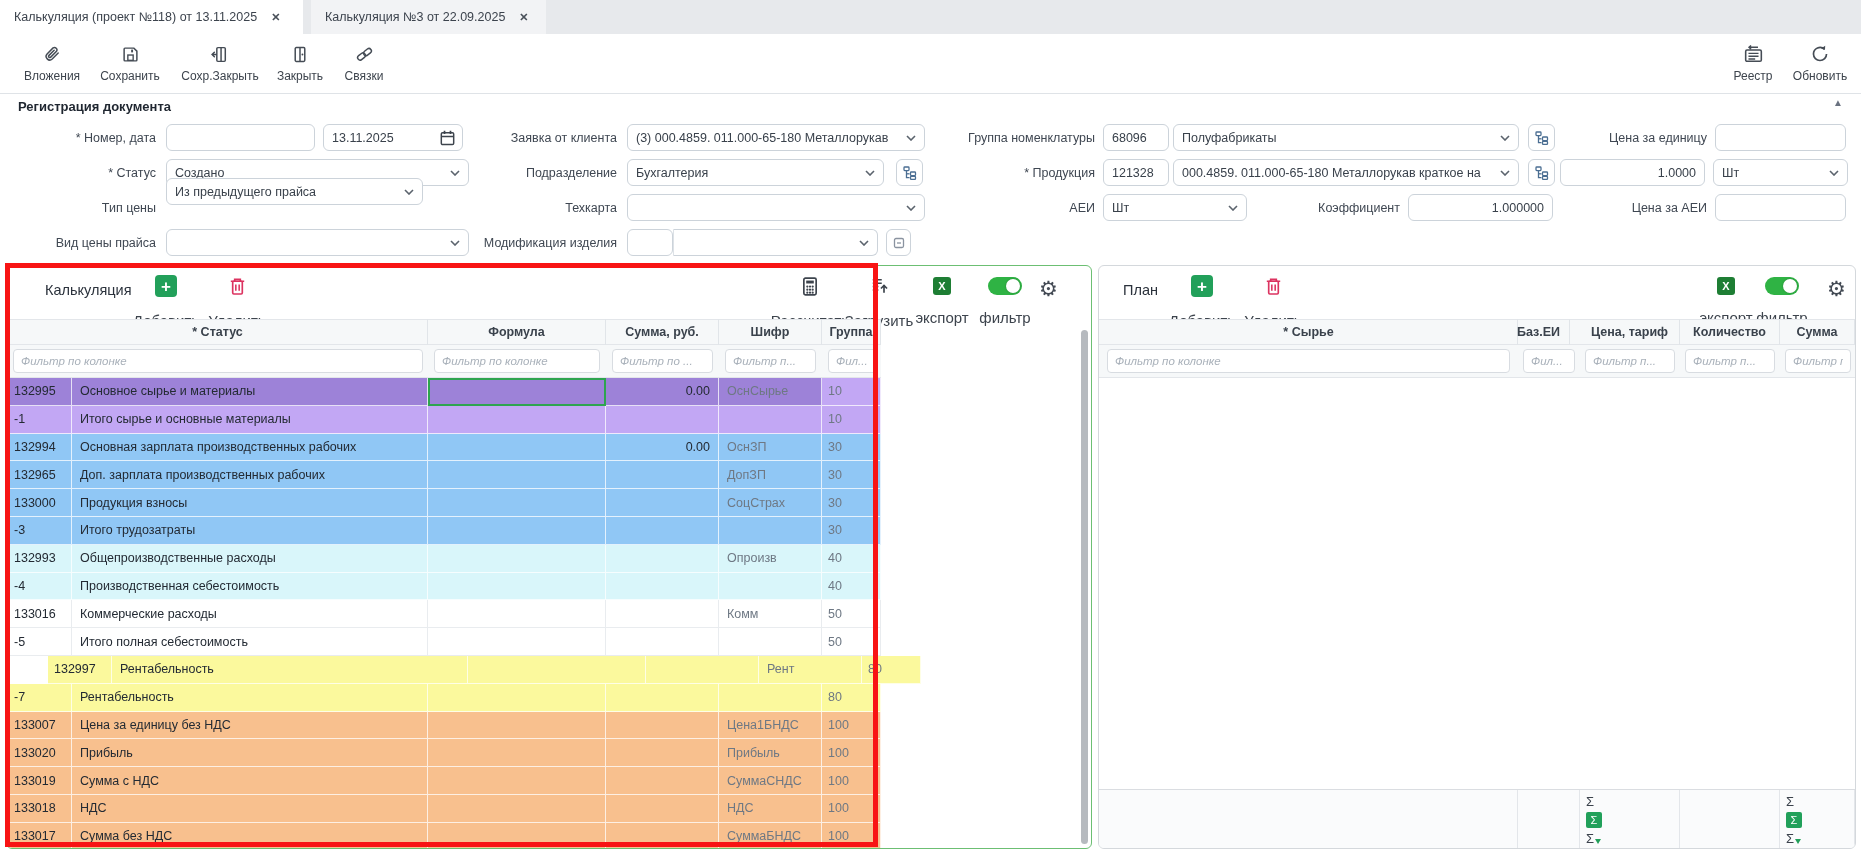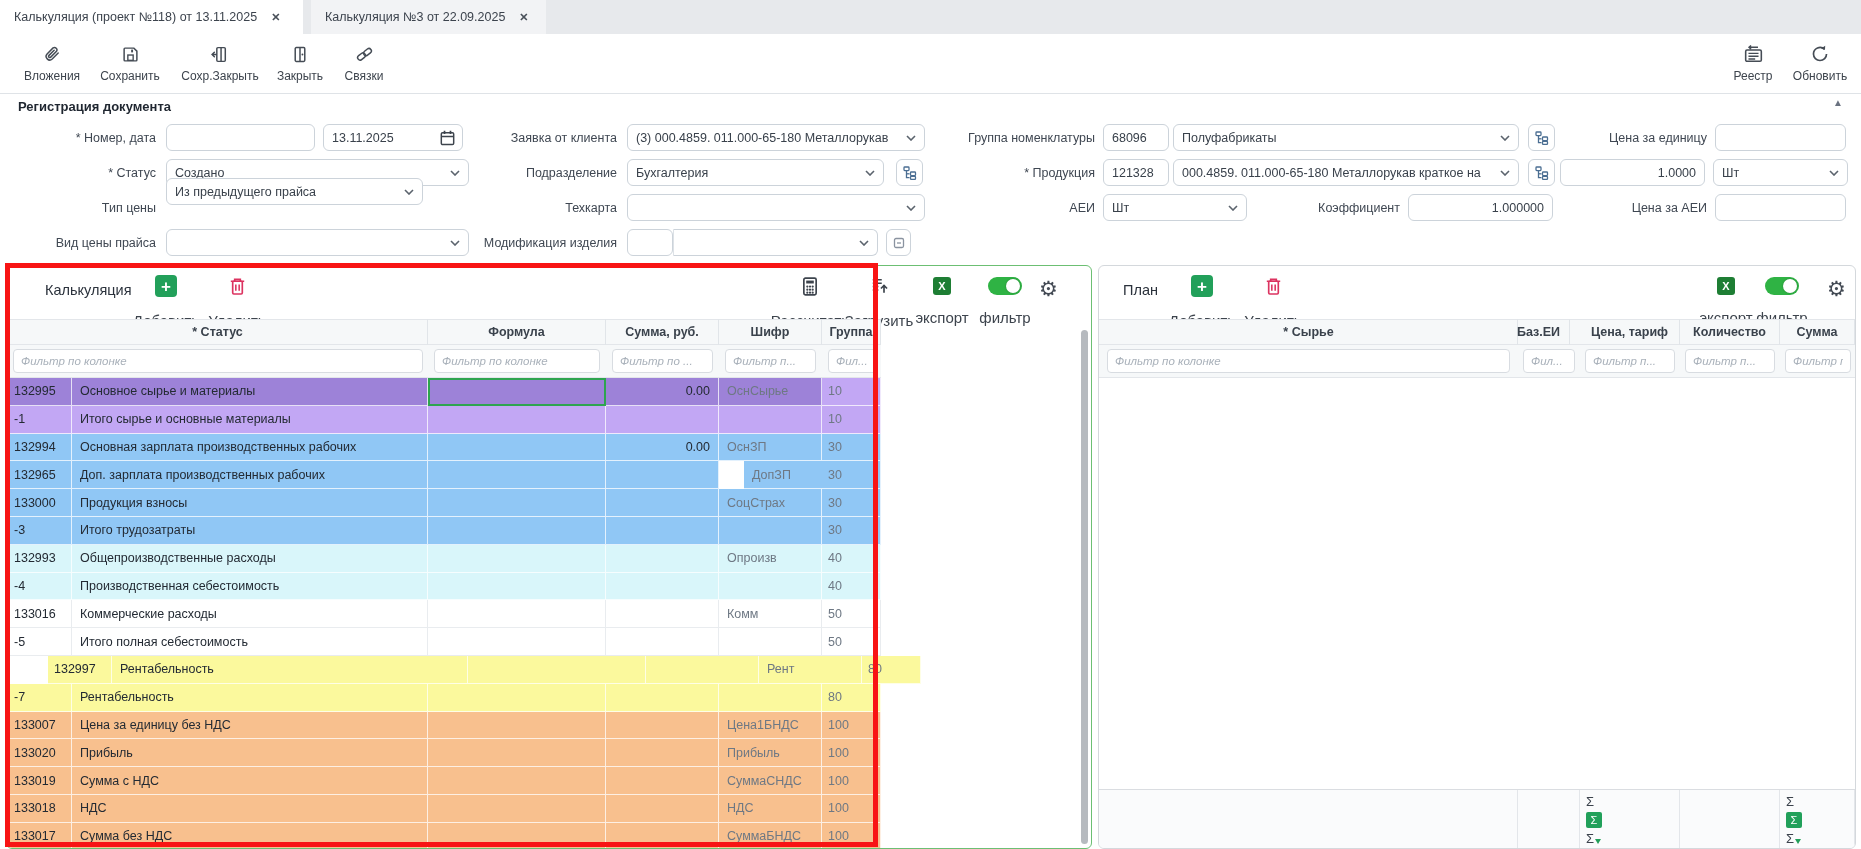--- a/index.html
+++ b/index.html
@@ -423,21 +423,21 @@
           <div class="tcell" style="left: 421px; width: 178px; background: rgb(144, 199, 245); padding: 0px 0px 0px 8px; justify-content: flex-start; border-right: 1px solid rgba(255, 255, 255, 0.75); border-bottom: 1px solid rgba(255, 255, 255, 0.75);"></div>
           <div class="tcell" style="left: 599px; width: 113px; background: rgb(144, 199, 245); padding: 0px 8px 0px 0px; justify-content: flex-end; border-right: 1px solid rgba(255, 255, 255, 0.75); border-bottom: 1px solid rgba(255, 255, 255, 0.75);">0.00</div>
           <div class="tcell" style="left: 712px; width: 103px; background: rgb(144, 199, 245); padding: 0px 0px 0px 8px; justify-content: flex-start; border-right: 1px solid rgba(255, 255, 255, 0.75); border-bottom: 1px solid rgba(255, 255, 255, 0.75); color: rgb(110, 120, 132);">ОснЗП</div>
           <div class="tcell" style="left: 815px; width: 59px; background: rgb(144, 199, 245); padding: 0px 0px 0px 6px; justify-content: flex-start; border-right: 1px solid rgba(255, 255, 255, 0.75); border-bottom: 1px solid rgba(255, 255, 255, 0.75); color: rgb(110, 120, 132);">30</div>
         </div>
         <div class="trow" style="top: 195.4px; width: 874px; height: 27.8px;">
           <div class="tcell" style="left: 1px; width: 64px; background: rgb(144, 199, 245); padding: 0px 0px 0px 6px; justify-content: flex-start; border-right: 1px solid rgba(255, 255, 255, 0.75); border-bottom: 1px solid rgba(255, 255, 255, 0.75);">132965</div>
           <div class="tcell" style="left: 65px; width: 356px; background: rgb(144, 199, 245); padding: 0px 0px 0px 8px; justify-content: flex-start; border-right: 1px solid rgba(255, 255, 255, 0.75); border-bottom: 1px solid rgba(255, 255, 255, 0.75);">Доп. зарплата производственных рабочих</div>
           <div class="tcell" style="left: 421px; width: 178px; background: rgb(144, 199, 245); padding: 0px 0px 0px 8px; justify-content: flex-start; border-right: 1px solid rgba(255, 255, 255, 0.75); border-bottom: 1px solid rgba(255, 255, 255, 0.75);"></div>
           <div class="tcell" style="left: 599px; width: 113px; background: rgb(144, 199, 245); padding: 0px 8px 0px 0px; justify-content: flex-end; border-right: 1px solid rgba(255, 255, 255, 0.75); border-bottom: 1px solid rgba(255, 255, 255, 0.75);"></div>
-          <div class="tcell" style="left: 712px; width: 103px; background: rgb(144, 199, 245); padding: 0px 0px 0px 8px; justify-content: flex-start; border-right: 1px solid rgba(255, 255, 255, 0.75); border-bottom: 1px solid rgba(255, 255, 255, 0.75); color: rgb(110, 120, 132); margin-left: 25px;">ДопЗП</div>
+          <div class="tcell" style="left: 712px; width: 103px; background: rgb(144, 199, 245); padding: 0px 0px 0px 8px; justify-content: flex-start; border-right: 1px solid rgba(255, 255, 255, 0.75); border-bottom: 1px solid rgba(255, 255, 255, 0.75); color: rgb(110, 120, 132);">ДопЗП</div>
           <div class="tcell" style="left: 815px; width: 59px; background: rgb(144, 199, 245); padding: 0px 0px 0px 6px; justify-content: flex-start; border-right: 1px solid rgba(255, 255, 255, 0.75); border-bottom: 1px solid rgba(255, 255, 255, 0.75); color: rgb(110, 120, 132);">30</div>
         </div>
         <div class="trow" style="top: 223.2px; width: 874px; height: 27.8px;">
           <div class="tcell" style="left: 1px; width: 64px; background: rgb(144, 199, 245); padding: 0px 0px 0px 6px; justify-content: flex-start; border-right: 1px solid rgba(255, 255, 255, 0.75); border-bottom: 1px solid rgba(255, 255, 255, 0.75);">133000</div>
           <div class="tcell" style="left: 65px; width: 356px; background: rgb(144, 199, 245); padding: 0px 0px 0px 8px; justify-content: flex-start; border-right: 1px solid rgba(255, 255, 255, 0.75); border-bottom: 1px solid rgba(255, 255, 255, 0.75);">Продукция взносы</div>
           <div class="tcell" style="left: 421px; width: 178px; background: rgb(144, 199, 245); padding: 0px 0px 0px 8px; justify-content: flex-start; border-right: 1px solid rgba(255, 255, 255, 0.75); border-bottom: 1px solid rgba(255, 255, 255, 0.75);"></div>
           <div class="tcell" style="left: 599px; width: 113px; background: rgb(144, 199, 245); padding: 0px 8px 0px 0px; justify-content: flex-end; border-right: 1px solid rgba(255, 255, 255, 0.75); border-bottom: 1px solid rgba(255, 255, 255, 0.75);"></div>
           <div class="tcell" style="left: 712px; width: 103px; background: rgb(144, 199, 245); padding: 0px 0px 0px 8px; justify-content: flex-start; border-right: 1px solid rgba(255, 255, 255, 0.75); border-bottom: 1px solid rgba(255, 255, 255, 0.75); color: rgb(110, 120, 132);">СоцСтрах</div>
           <div class="tcell" style="left: 815px; width: 59px; background: rgb(144, 199, 245); padding: 0px 0px 0px 6px; justify-content: flex-start; border-right: 1px solid rgba(255, 255, 255, 0.75); border-bottom: 1px solid rgba(255, 255, 255, 0.75); color: rgb(110, 120, 132);">30</div>
         </div>

